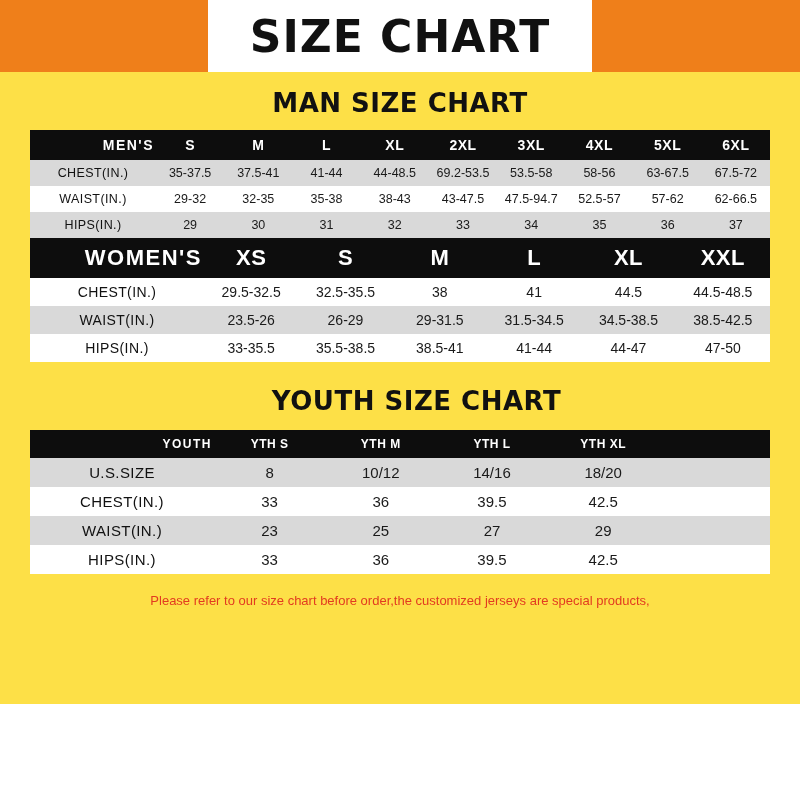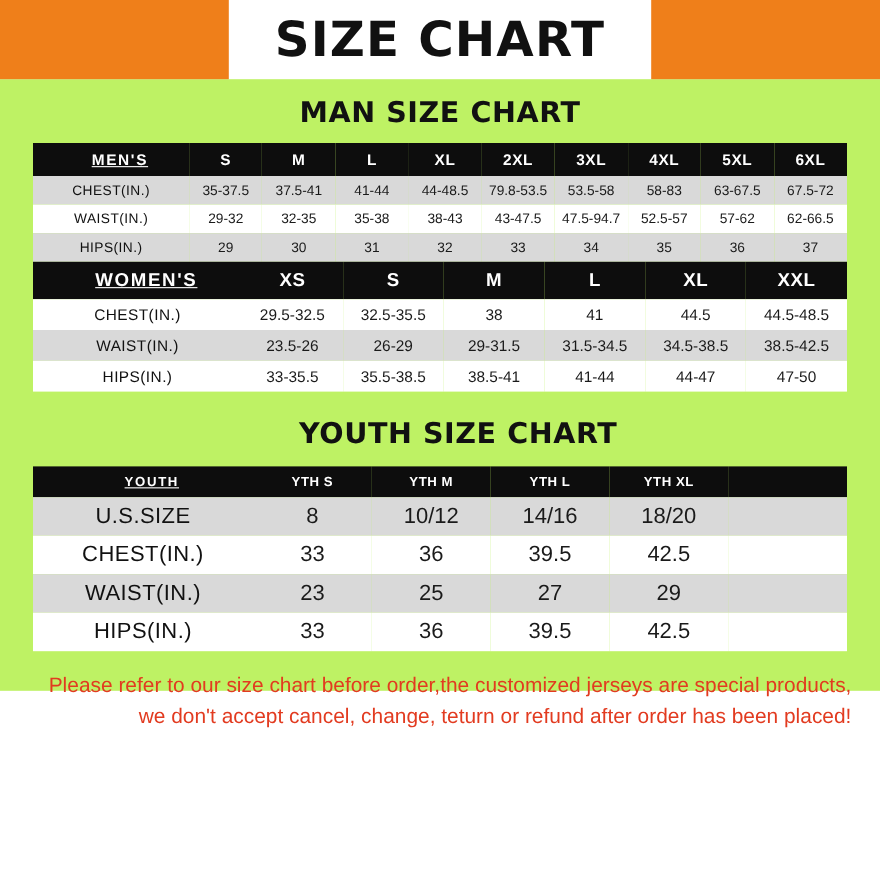--- a/index.html
+++ b/index.html
@@ -9,22 +9,22 @@
   body {
     width: 800px;
     height: 800px;
     background: #ffffff;
     font-family: "Liberation Sans", sans-serif;
     overflow: hidden;
   }
   .page {
     position: relative;
     width: 800px;
-    height: 628px;
-    background: #bef264;
+    height: 704px;
+    background: #fde047;
     box-sizing: border-box;
   }
 
   
   .banner {
     position: relative;
     height: 72px;
     background: #ffffff;
     display: flex;
     align-items: center;
@@ -82,25 +82,24 @@
     background: #0d0d0d;
   }
   table.size-table thead th {
     color: #ffffff;
     font-weight: bold;
     padding: 7px 2px;
     font-size: 15px;
     letter-spacing: 0.5px;
   }
   table.size-table thead th.corner {
-    text-align: center;
-    padding-left: 18px;
+    text-align: right;
+    padding-left: 2px;
     font-size: 16px;
     letter-spacing: 1.5px;
-    text-decoration: underline;
   }
   
   table.size-table tbody td {
     padding: 6px 2px;
     font-size: 13px;
     color: #1a1a1a;
   }
   table.size-table tbody td.rowlabel {
     font-size: 13.5px;
     letter-spacing: 0.4px;
@@ -108,34 +107,34 @@
   }
   .row-a { background: #d9d9d9; }
   .row-b { background: #ffffff; }
   .row-c { background: #d9d9d9; }
   .row-d { background: #ffffff; }
 
   
   #men-table thead th { font-size: 14px; }
   #men-table tbody td { font-size: 12.5px; }
 
-  #women-table thead th { font-size: 17px; margin-left: 32px; }
+  #women-table thead th { font-size: 22px; margin-left: 32px; }
   #women-table tbody td { font-size: 14px; }
 
   #youth-table thead th { font-size: 12px; }
-  #youth-table tbody td { font-size: 20px; }
+  #youth-table tbody td { font-size: 15px; }
 
   
   .notice {
     margin: 18px 26px 0 26px;
     color: #e23b20;
     font-family: "Liberation Sans", sans-serif;
-    font-size: 19px;
+    font-size: 13px;
     line-height: 1.45;
-    text-align: right;
+    text-align: center;
   }
   .notice-line { display: block; }
 </style>
 </head>
 <body>
 
 <div class="page">
 
   <div class="banner">
     <div class="banner-left"></div>
@@ -160,23 +159,23 @@
           <th>6XL</th>
         </tr>
       </thead>
       <tbody>
         <tr class="row-a">
           <td class="rowlabel">CHEST(IN.)</td>
           <td>35-37.5</td>
           <td>37.5-41</td>
           <td>41-44</td>
           <td>44-48.5</td>
-          <td>79.8-53.5</td>
+          <td>69.2-53.5</td>
           <td>53.5-58</td>
-          <td>58-83</td>
+          <td>58-56</td>
           <td>63-67.5</td>
           <td>67.5-72</td>
         </tr>
         <tr class="row-b">
           <td class="rowlabel">WAIST(IN.)</td>
           <td>29-32</td>
           <td>32-35</td>
           <td>35-38</td>
           <td>38-43</td>
           <td>43-47.5</td>
@@ -291,16 +290,15 @@
           <td>39.5</td>
           <td>42.5</td>
           <td></td>
         </tr>
       </tbody>
     </table>
   </div>
 
   <div class="notice">
     <span class="notice-line">Please refer to our size chart before order,the customized jerseys are special products,</span>
-    <span class="notice-line">we don't accept cancel, change, teturn or refund after order has been placed!</span>
   </div>
 
 </div>
 
 </body></html>

